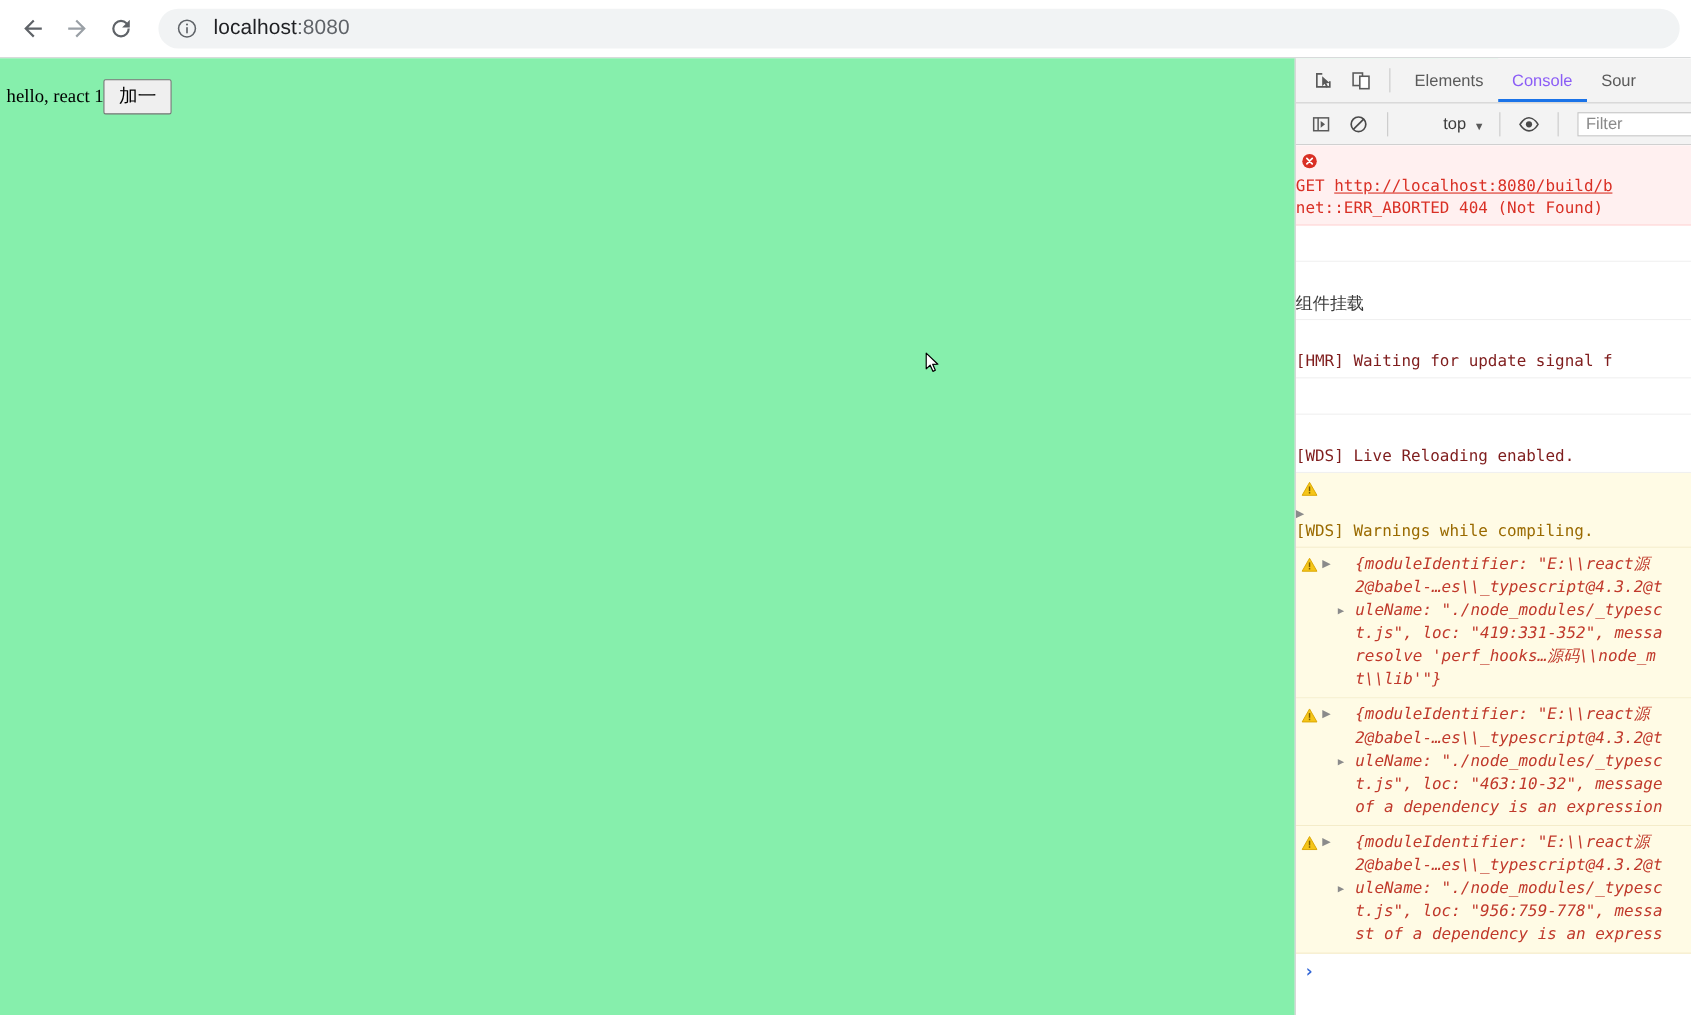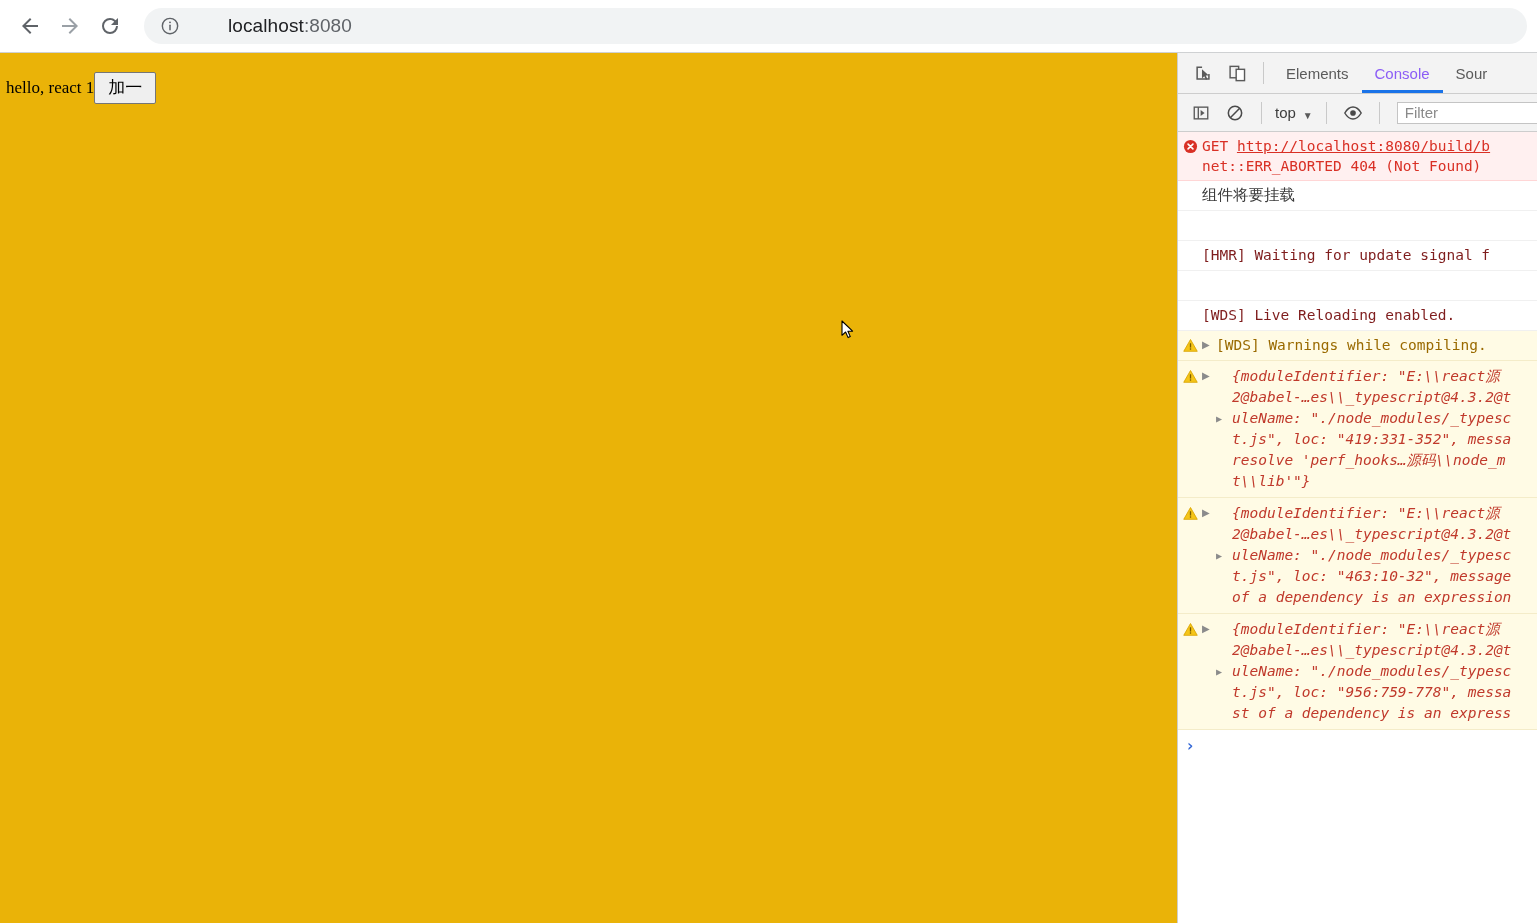--- a/index.html
+++ b/index.html
@@ -26,21 +26,20 @@
   }
   .nav-btn svg { display:block; }
   .omnibox {
     margin-left:14px;
     height:36px;
     flex:1 1 auto;
     background:#f1f3f4;
     border-radius:18px;
     display:flex; align-items:center;
     padding:0 16px;
-    gap:34px;
   }
   .info-icon { flex:0 0 auto; margin-right:14px; display:block; }
   .url-text {
     font-size:19px;
     color:#202124;
     letter-spacing:0.1px;
     white-space:nowrap;
   }
   .url-text .port { color:#5f6368; }
 
@@ -48,21 +47,21 @@
     position:absolute; top:52px; left:0;
     width:1537px; height:1px;
     background:#cfd1d3;
   }
 
   
   .page-viewport {
     position:absolute;
     top:53px; left:0;
     width:1362px; height:870px;
-    background:#eab308;
+    background:#86efac;
     overflow:hidden;
   }
   .page-content {
     padding:19px 0 0 6px;
     display:flex; align-items:center;
     font-family:"Liberation Serif", serif;
     font-size:17px;
     color:#000;
   }
   .page-text { white-space:nowrap; }
@@ -133,20 +132,21 @@
     background:#f3f3f3;
     border-bottom:1px solid #cdcdcd;
     display:flex; align-items:center;
     padding-left:6px;
   }
   .ctx-select {
     display:flex; align-items:flex-end;
     font-size:15px; color:#3c3c3c;
     padding:0 4px;
     flex:0 0 auto;
+    margin-left:37px;
   }
   .ctx-select .caret { margin-left:7px; font-size:10px; color:#5a5a5a; }
   .filter-input {
     flex:1 1 auto;
     height:22px;
     margin-left:8px; margin-right:0;
     background:#ffffff;
     border:1px solid #c4c4c4;
     display:flex; align-items:center;
     padding:0 7px;
@@ -161,20 +161,21 @@
     height:791px;
     overflow:hidden;
     background:#fff;
   }
   .c-row {
     display:flex;
     border-bottom:1px solid #f0f0f0;
     padding:4px 0 4px 0;
     min-height:30px;
     align-items:flex-start;
+    flex-direction:column;
   }
   .c-gutter {
     width:24px;
     flex:0 0 24px;
     display:flex; justify-content:center;
     padding-top:3px;
   }
   .c-disc {
     width:14px; flex:0 0 14px;
     padding-top:5px;
@@ -336,24 +337,24 @@
         <svg width="15" height="15" viewBox="0 0 16 16">
           <circle cx="8" cy="8" r="7" fill="#d93025"></circle>
           <path d="M5.4 5.4 L10.6 10.6 M10.6 5.4 L5.4 10.6" stroke="#ffffff" stroke-width="1.7" stroke-linecap="round"></path>
         </svg>
       </div>
       <div class="c-text"><span>GET </span><span class="link">http://localhost:8080/build/b</span><br><span>net::ERR_ABORTED 404 (Not Found)</span></div>
     </div>
 
     <div class="c-row">
       <div class="c-gutter"></div>
-      <div class="c-text cjk">组件将要挂载</div>
     </div>
     <div class="c-row">
       <div class="c-gutter"></div>
+      <div class="c-text cjk">组件挂载</div>
     </div>
     <div class="c-row">
       <div class="c-gutter"></div>
       <div class="c-text">[HMR] Waiting for update signal f</div>
     </div>
     <div class="c-row">
       <div class="c-gutter"></div>
     </div>
     <div class="c-row">
       <div class="c-gutter"></div>

